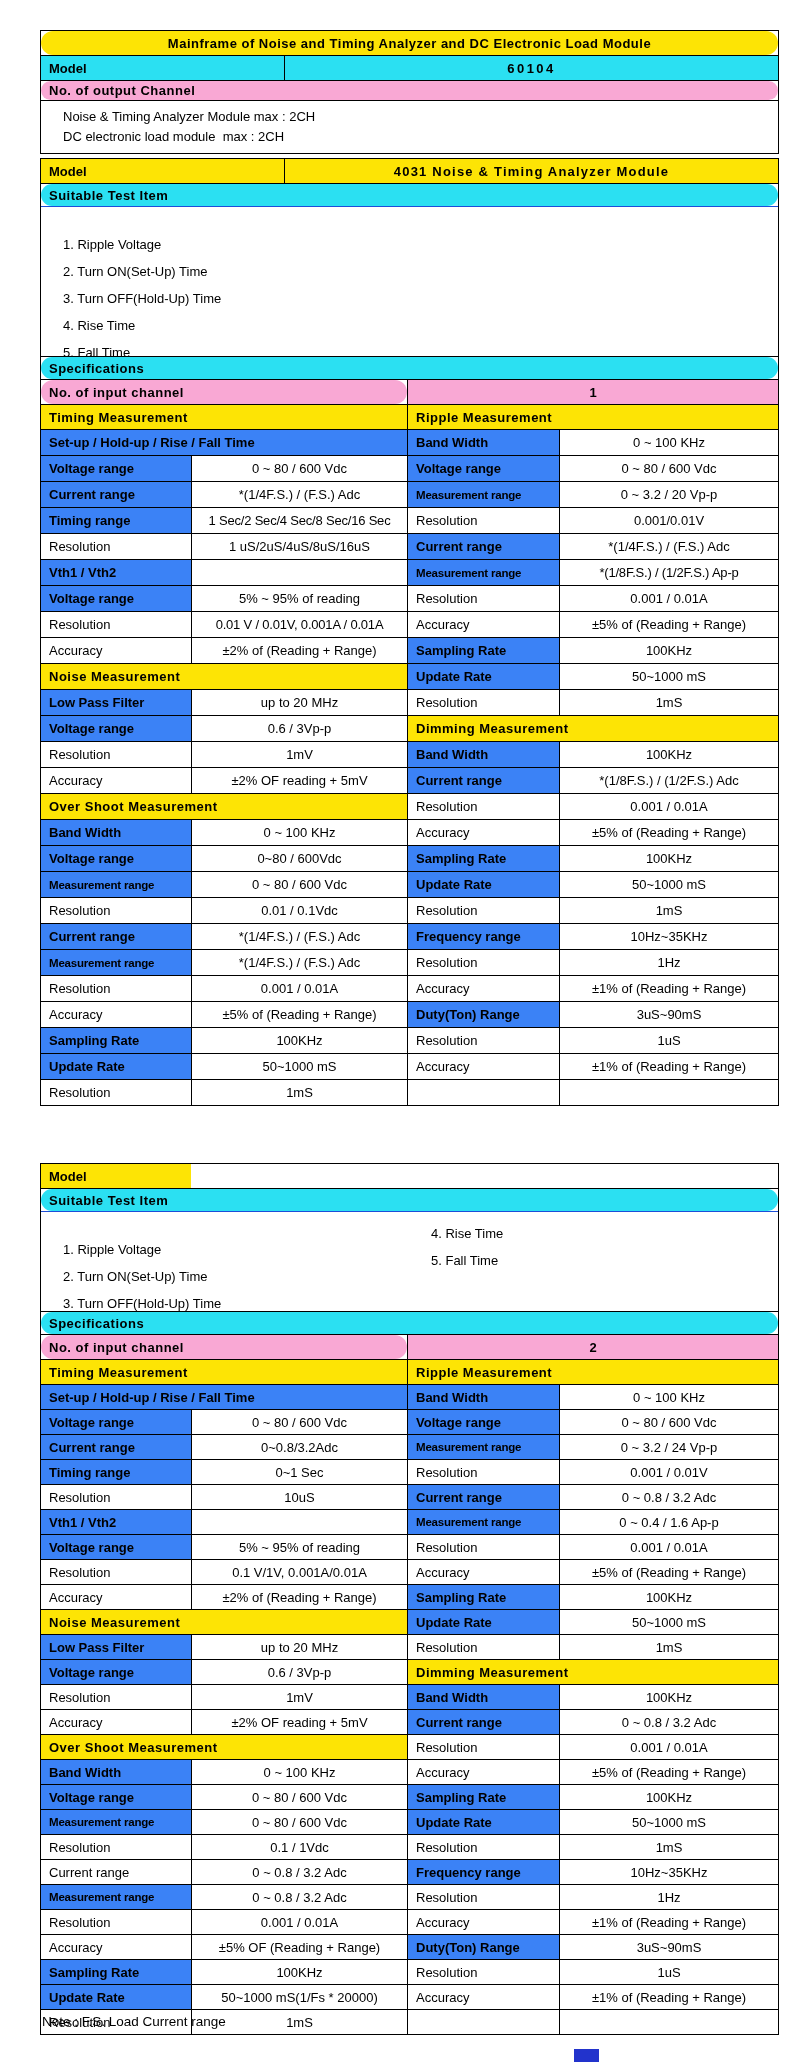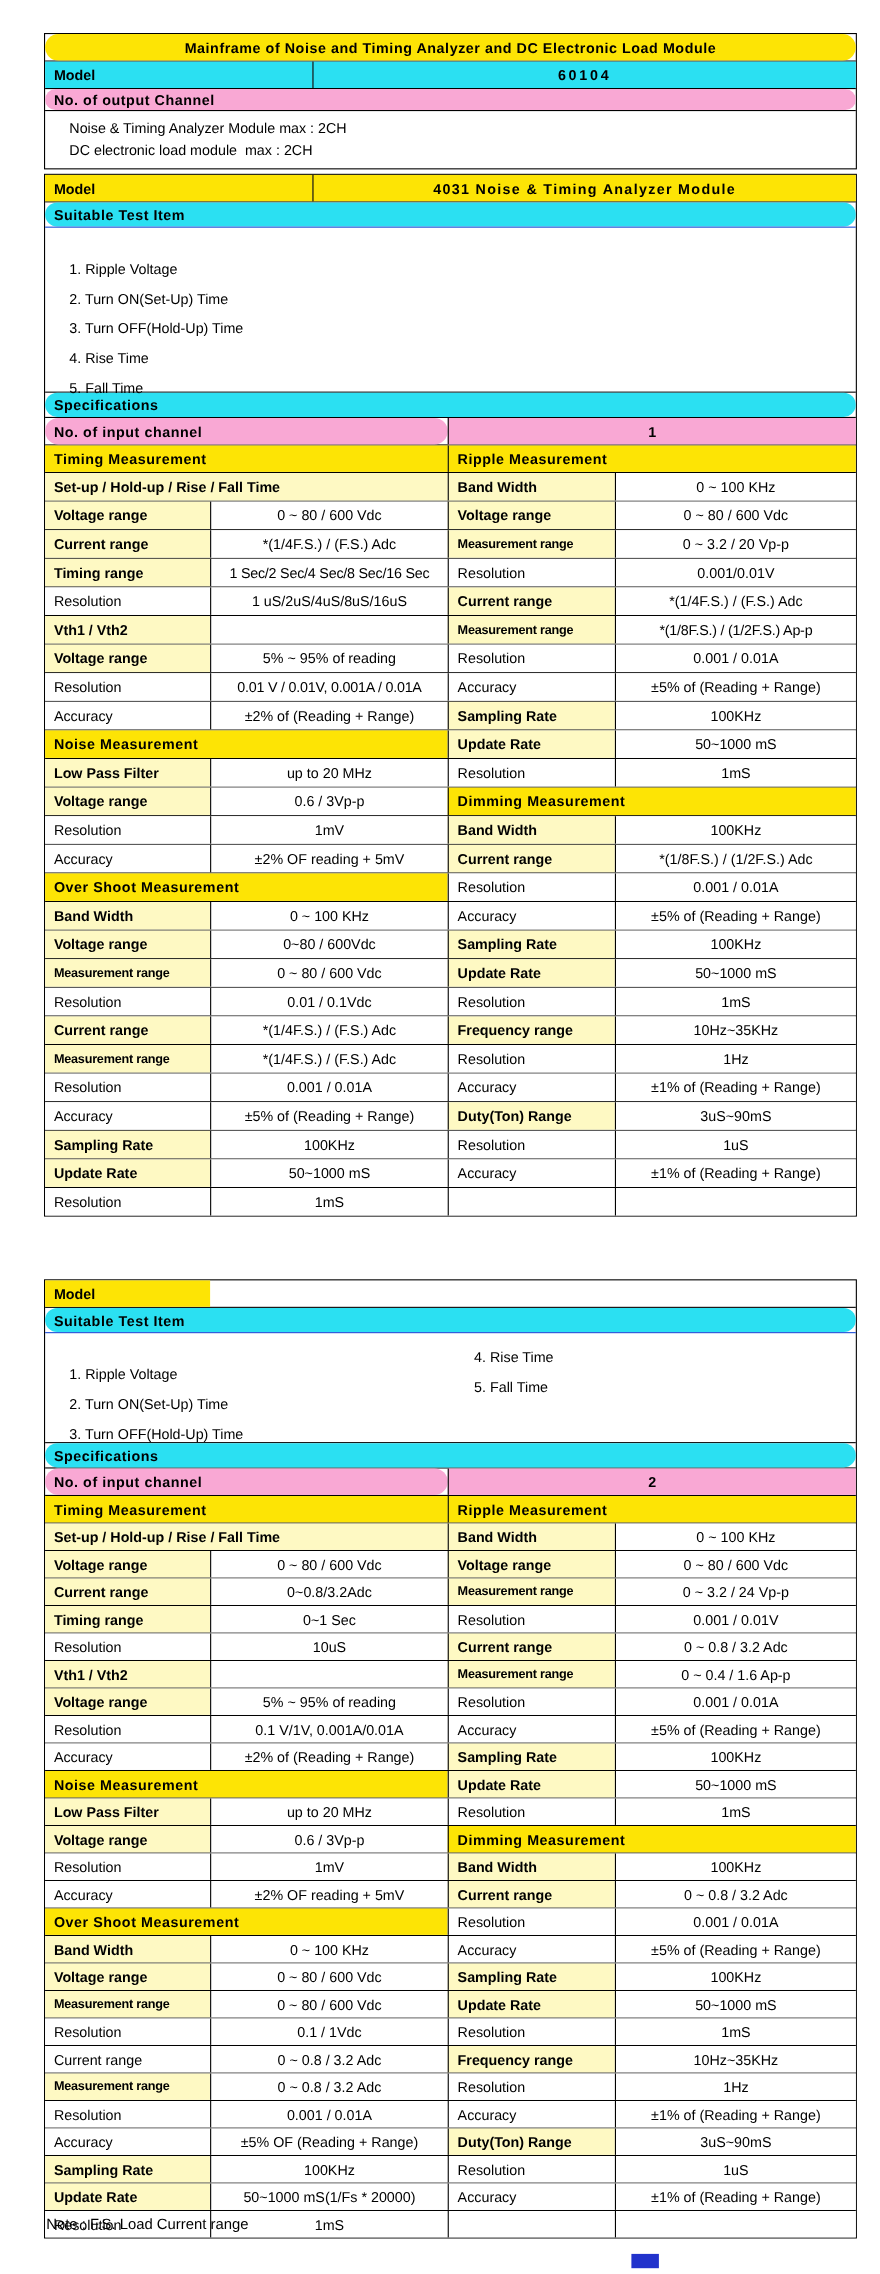--- a/index.html
+++ b/index.html
@@ -9,21 +9,21 @@
   .hrow{display:flex;border-top:1px solid #000;align-items:stretch;}
   .tbl > .hrow:first-child{border-top:none;}
   .cell{box-sizing:border-box;border-left:1px solid #000;display:flex;align-items:center;
         padding:0 8px;font-size:13px;overflow:hidden;white-space:nowrap;}
   .hrow .cell:first-child{border-left:none;}
   .b{font-weight:bold;}
   .ctr{justify-content:center;}
   .yellow{background:#FDE405;}
   .cyan{background:#2BE0F2;}
   .pink{background:#f9a8d4;}
-  .gray{background:#fef9c3;}
+  .gray{background:#3b82f6;}
   .ls1{letter-spacing:1.2px;}
   .ls2{letter-spacing:2.5px;}
   .ls05{letter-spacing:0.5px;border-radius:12px;}
   
   #t-main{top:30px;}
   #t-main .title{height:24px;}
   #t-main .mrow{height:24px;}
   #t-main .prow{height:19px;font-size:12px;}
   #t-main .listrow{display:block;border-top:1px solid #000;padding:6px 0 6px 22px;}
   .listline{font-size:13px;line-height:20px;white-space:pre;}

